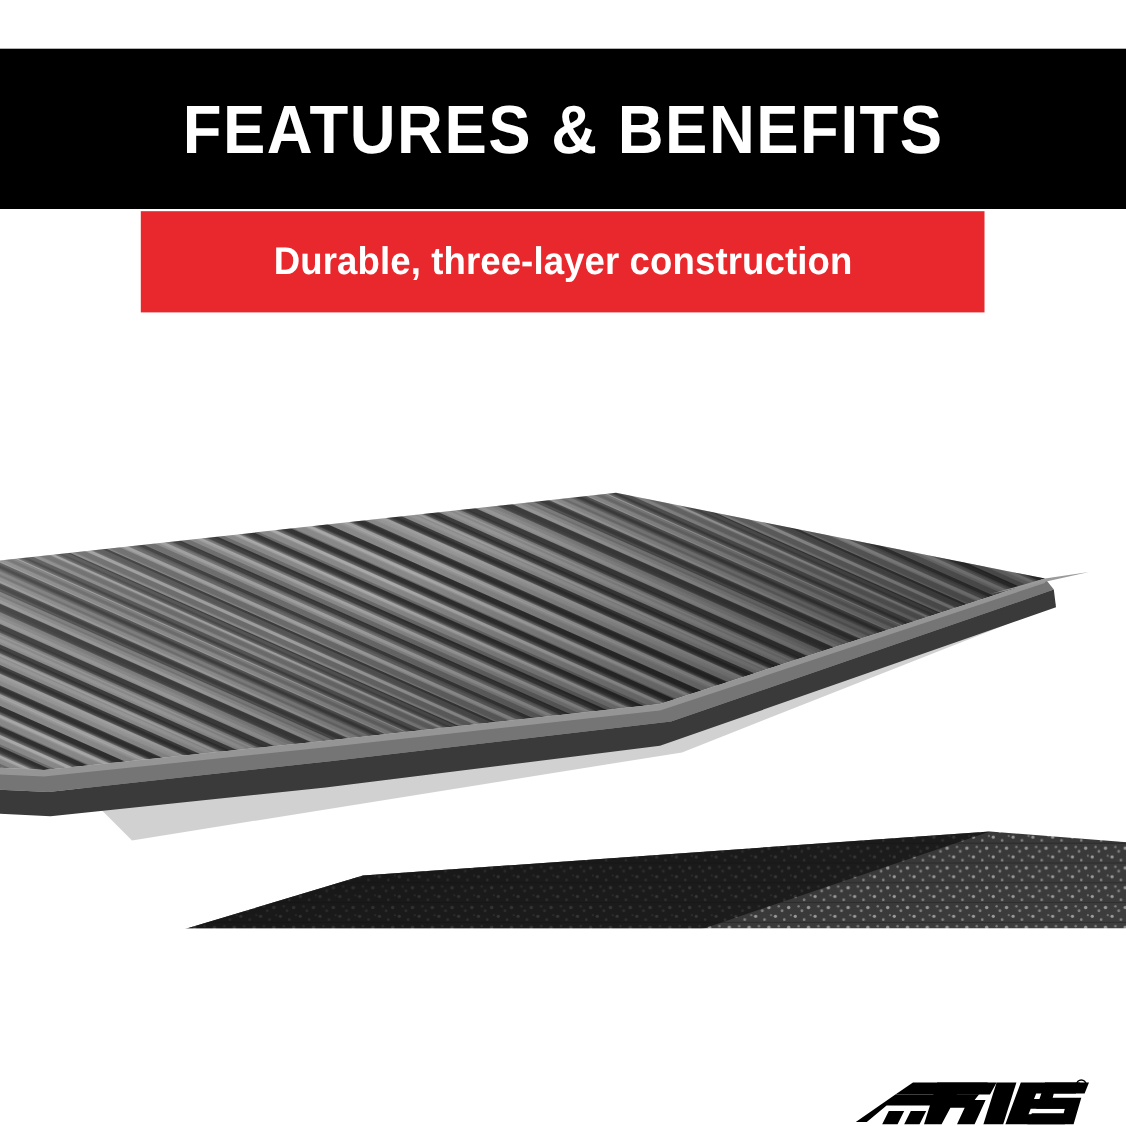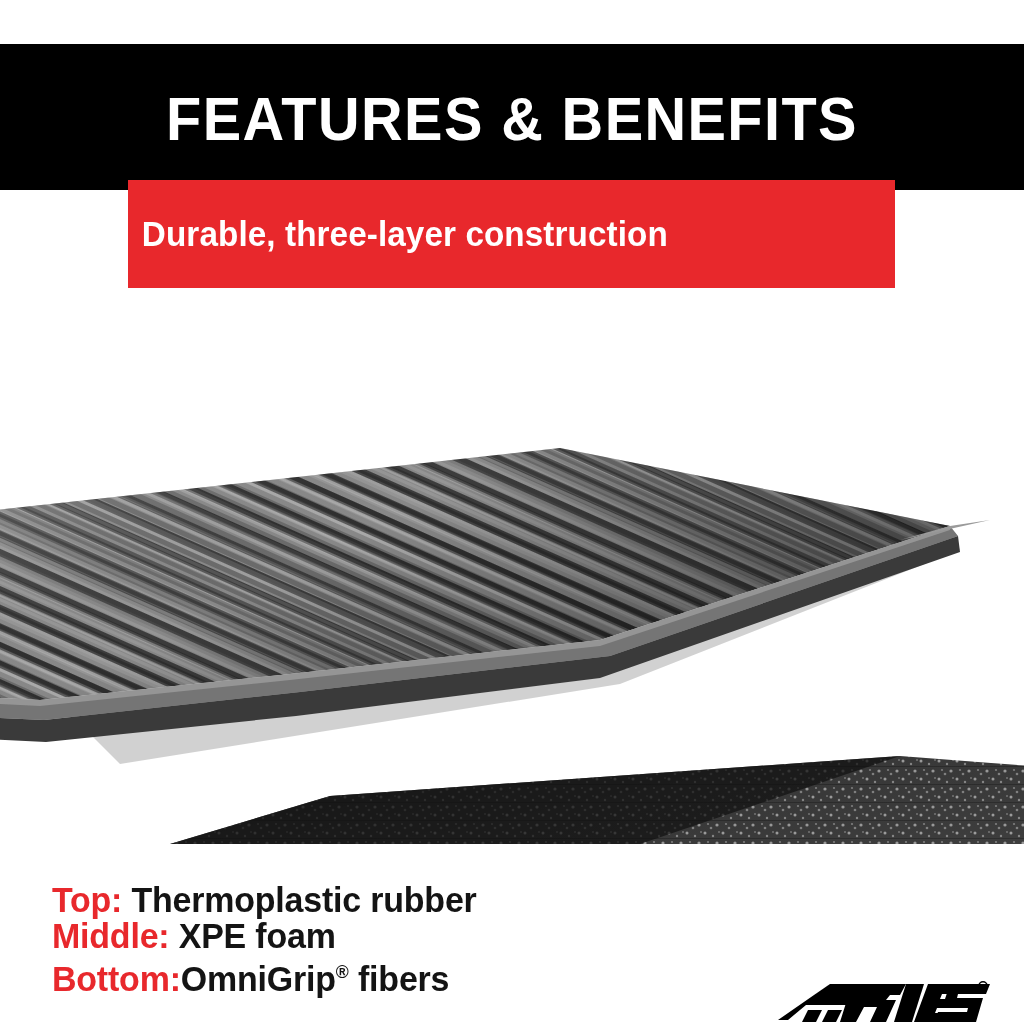--- a/index.html
+++ b/index.html
@@ -45,26 +45,27 @@
     line-height: 1;
     white-space: nowrap;
     padding-top: 4px;
     box-sizing: border-box;
   }
 
   
   .subtitle-band {
     position: absolute;
     left: 128px;
-    top: 136px;
+    top: 148px;
     width: 767px;
-    height: 108px;
+    height: 92px;
     background: #e8282c;
     display: flex;
     align-items: center;
+    justify-content: center;
   }
   .subtitle-text {
     color: #ffffff;
     font-family: "Liberation Sans", sans-serif;
     font-weight: bold;
     font-size: 35px;
     letter-spacing: 0.1px;
     transform: scaleX(0.95);
     white-space: nowrap;
     line-height: 1;
@@ -395,33 +396,20 @@
                  L -40,394
                  Z" fill="#3a3a3a"></path>
 
         <path d="M -40,352 L 40,356 L 290,330 L 600,296 L 950,182 L 950,186 L 600,302 L 290,336 L 40,362 L -40,358 Z" fill="#d0d0d0" opacity="0.35"></path>
 
         <path d="M 900,196 L 990,176 L 950,182 Z" fill="#9a9a9a"></path>
       </g>
     </svg>
   </div>
 
-  <div class="legend">
-    <div class="legend-line">
-      <span class="legend-label">Top:</span>
-      <span class="legend-value">Thermoplastic rubber</span>
-    </div>
-    <div class="legend-line">
-      <span class="legend-label">Middle:</span>
-      <span class="legend-value">XPE foam</span>
-    </div>
-    <div class="legend-line">
-      <span class="legend-label">Bottom:</span><span class="legend-value">OmniGrip</span><span class="legend-value reg-mark">®</span><span class="legend-value"> fibers</span>
-    </div>
-  </div>
 
   <div class="logo">
     <svg width="212" height="60" viewBox="0 0 212 60">
       <g fill="#000000">
 
         <path d="M 52,10 L 120,10 L 112,21 L 36,21 Z"></path>
 
         <path d="M 36,21 L 112,21 L 104,31 L 28,31 L 10,46 L 0,46 Z"></path>
 
         <path d="M 30,36 L 44,36 L 38,48 L 24,48 Z"></path>

